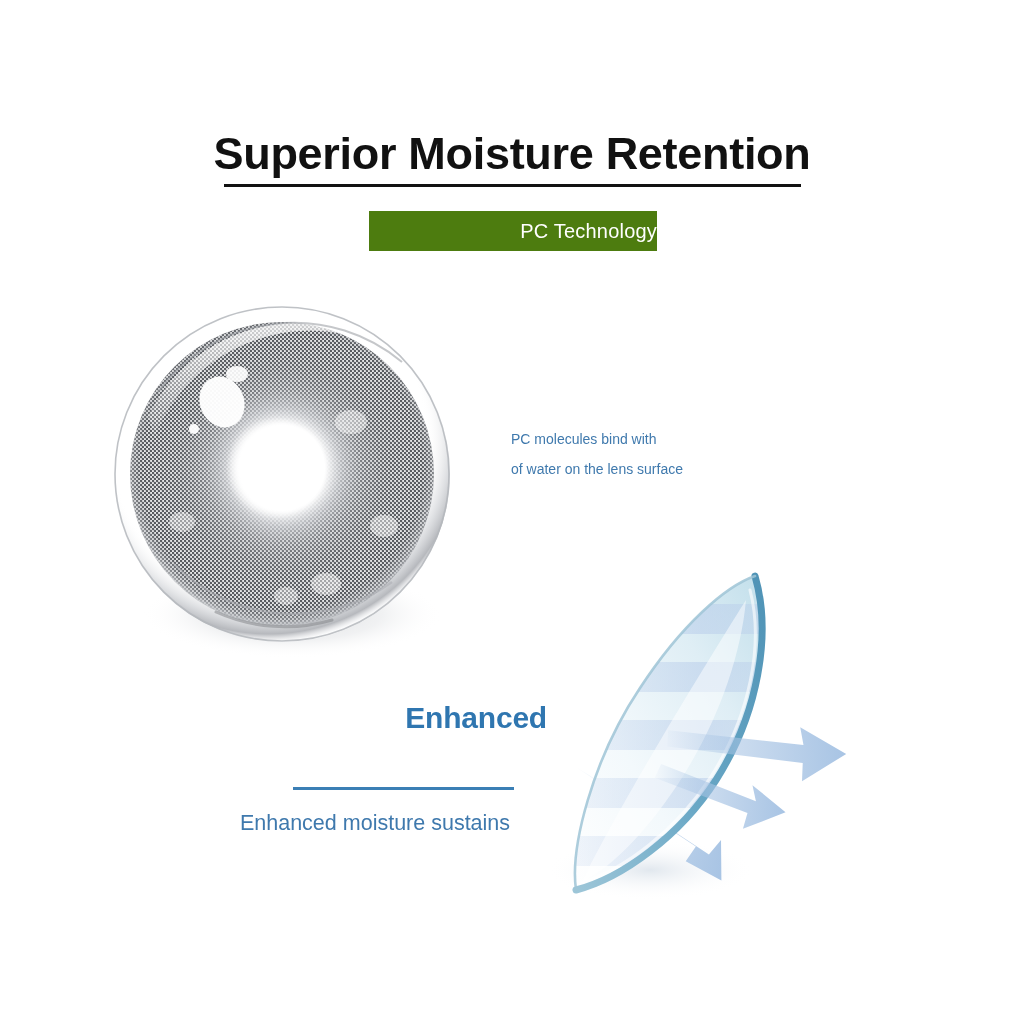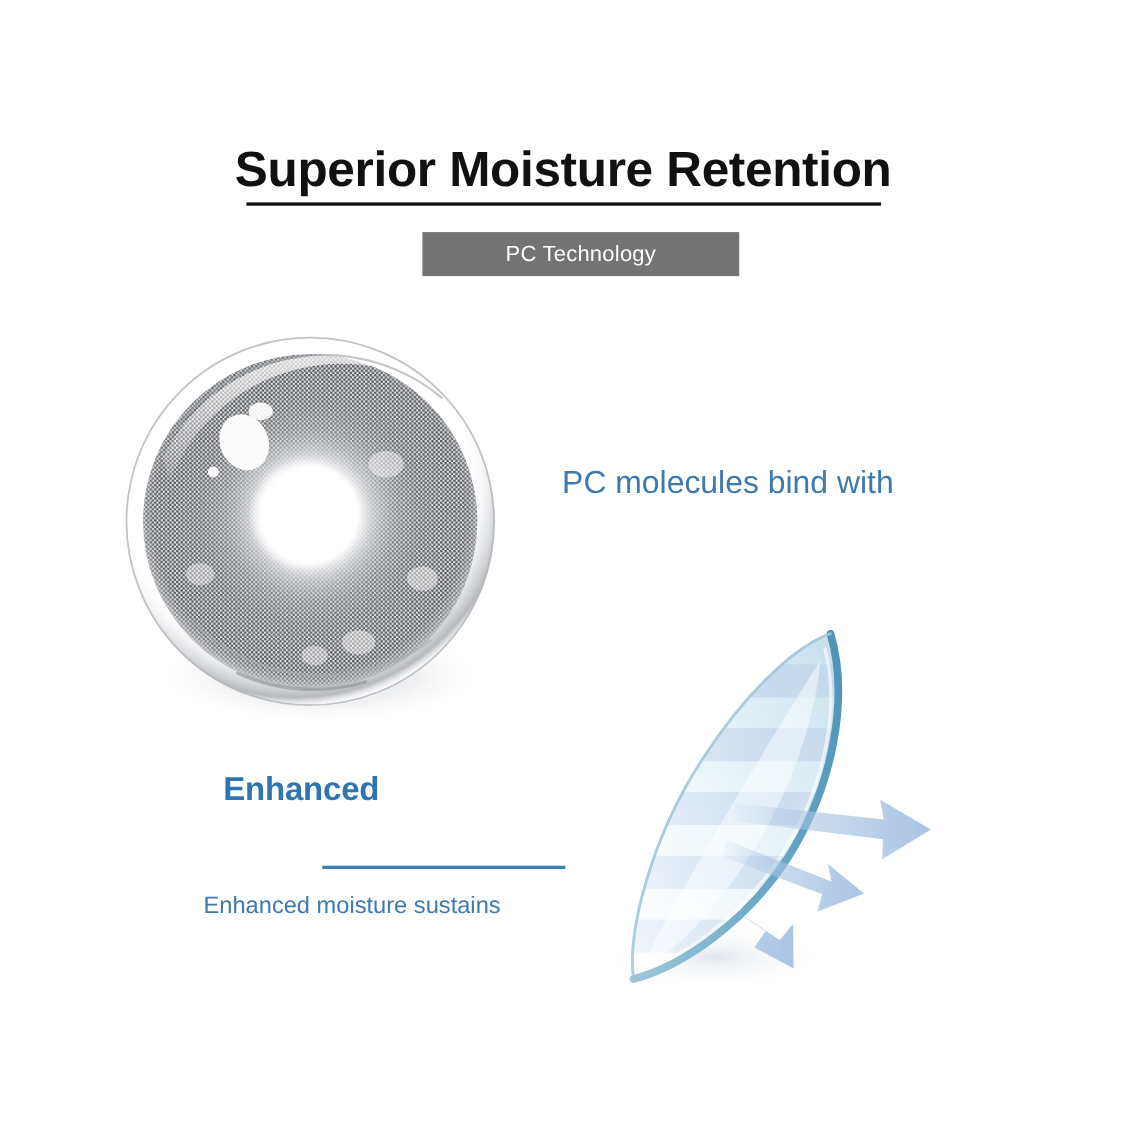--- a/index.html
+++ b/index.html
@@ -46,55 +46,54 @@
     height: 3px;
     background: #111111;
   }
 
   .subtitle-banner {
     position: absolute;
     left: 369px;
     top: 211px;
     width: 288px;
     height: 40px;
-    background: #737373;
+    background: #4d7c0f;
     display: flex;
     align-items: center;
-    justify-content: center;
-    margin-left: 15px;
+    justify-content: flex-end;
   }
   .subtitle-banner span {
     color: #ffffff;
     font-size: 20px;
     font-weight: 400;
     letter-spacing: 0.2px;
     font-family: "Liberation Sans", sans-serif;
   }
 
   
   .pc-paragraph {
     position: absolute;
     left: 511px;
     top: 424px;
     width: 360px;
     color: #3f79ad;
-    font-size: 29px;
+    font-size: 14px;
     line-height: 30px;
     font-family: "Liberation Sans", sans-serif;
     text-align: left;
   }
   .pc-paragraph .ln { display: block; white-space: nowrap; }
 
   
   .breath-heading {
     position: absolute;
     left: 203px;
     top: 700px;
     width: 344px;
-    text-align: left;
+    text-align: right;
     color: #2f76b0;
     font-size: 30px;
     font-weight: 700;
     line-height: 36px;
     letter-spacing: -0.2px;
     font-family: "Liberation Sans", sans-serif;
   }
   .breath-heading .ln { display: block; }
   .breath-rule {
     position: absolute;
@@ -102,21 +101,21 @@
     top: 787px;
     width: 221px;
     height: 3px;
     background: #3b7fb5;
   }
   .breath-sub {
     position: absolute;
     left: 185px;
     top: 808px;
     width: 380px;
-    text-align: left;
+    text-align: center;
     color: #3f79ad;
     font-size: 21.5px;
     line-height: 30px;
     font-family: "Liberation Sans", sans-serif;
   }
   .breath-sub .ln { display: block; white-space: nowrap; }
 
   
   .round-lens-wrap {
     position: absolute;
@@ -310,20 +309,21 @@
       </g>
 
       <g>
         <path d="M 120 218 L 216 252 L 212 236 L 246 262 L 204 280 L 208 264 L 114 232 Z" fill="url(#arrowGrad)" transform="rotate(2 180 250)"></path>
       </g>
     </svg>
   </div>
 
   <div class="pc-paragraph">
     <span class="ln">PC molecules bind with</span>
+    <span class="ln">of water on the lens surface</span>
   </div>
 
   <div class="breath-heading">
     <span class="ln">Enhanced</span>
   </div>
 
   <div class="breath-rule"></div>
 
   <div class="breath-sub">
     <span class="ln">Enhanced moisture sustains</span>

